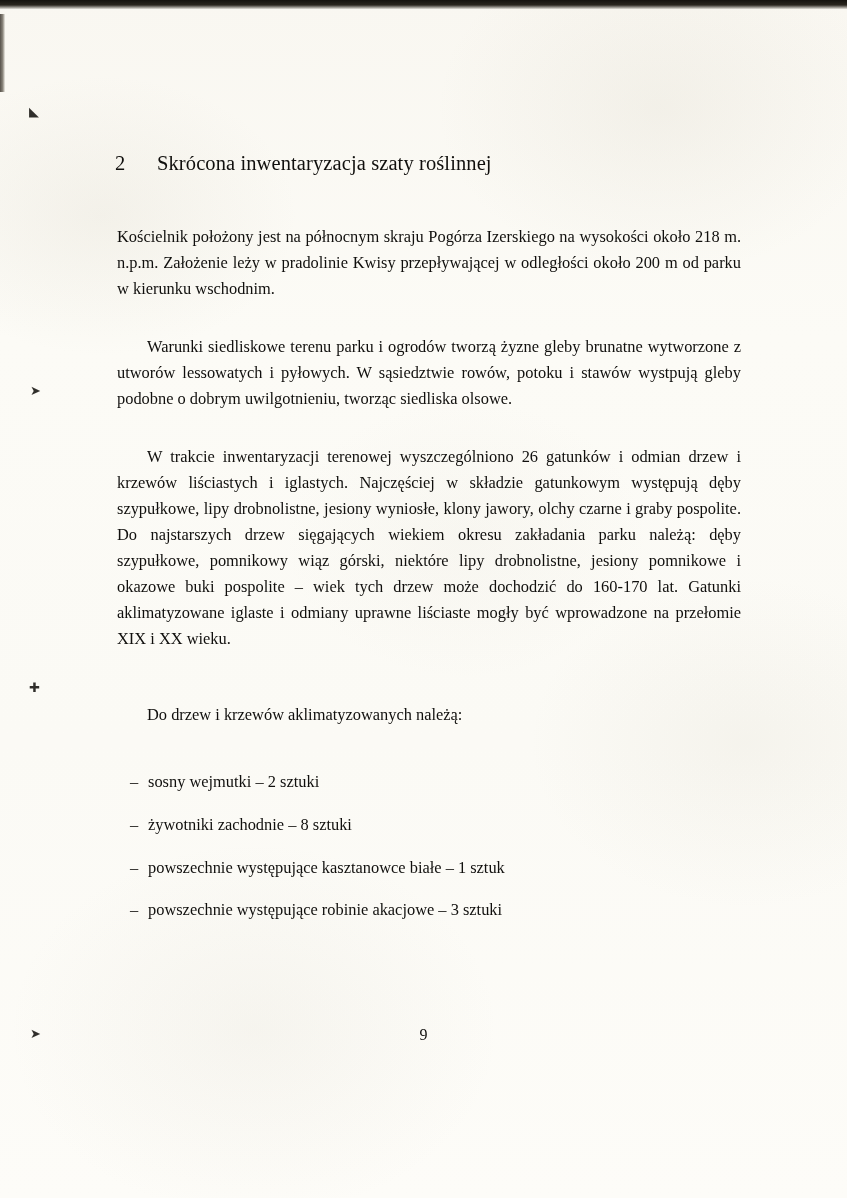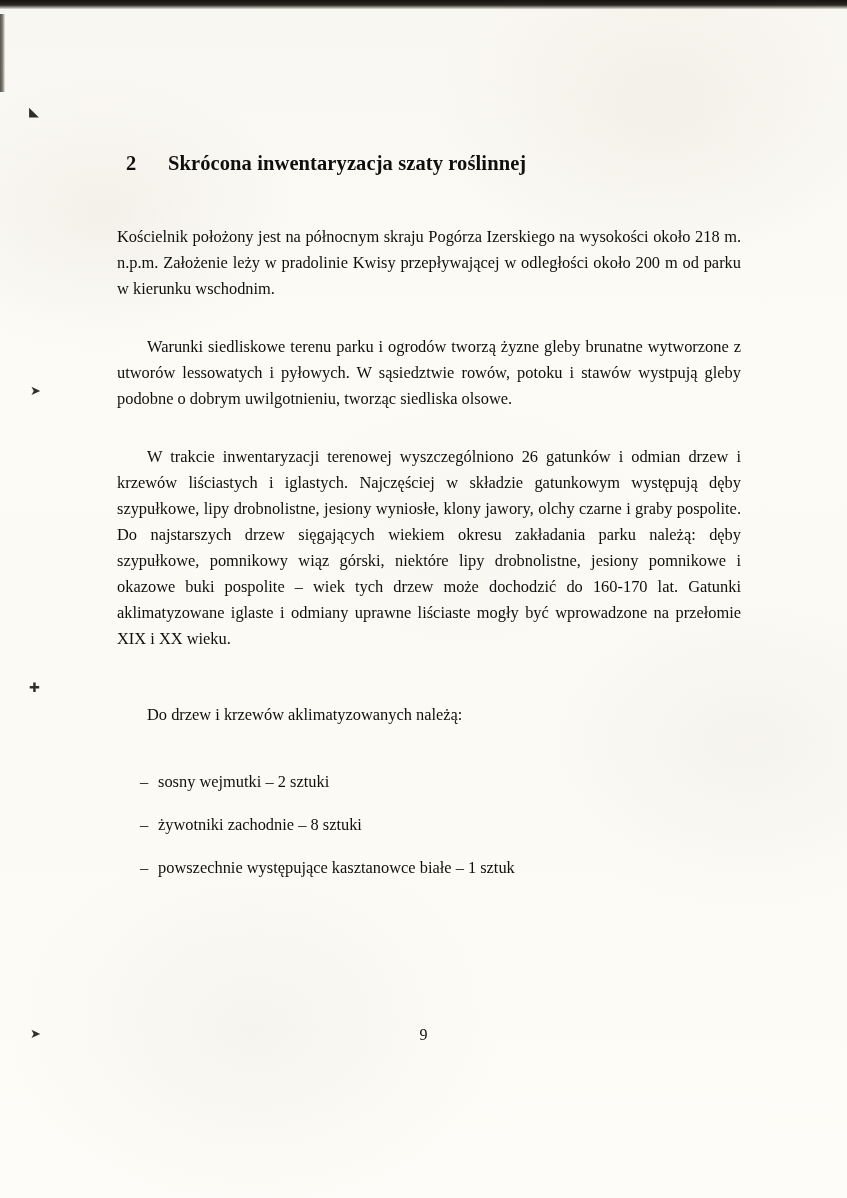--- a/index.html
+++ b/index.html
@@ -44,26 +44,26 @@
     background: linear-gradient(90deg, #56514a 0%, #8b867c 55%, rgba(200,196,186,0.2) 100%);
   }
   .content {
     position: absolute;
     left: 110px;
     top: 0;
     width: 624px;
   }
   h1.section-heading {
     font-size: 20.5px;
-    font-weight: bold;
+    font-weight: normal;
     letter-spacing: 0.1px;
     margin: 0;
     position: absolute;
     top: 152px;
-    left: 16px;
+    left: 5px;
     white-space: nowrap;
   }
   h1.section-heading .sec-num {
     display: inline-block;
     width: 42px;
   }
   p.body-par {
     position: absolute;
     left: 7px;
     width: 624px;
@@ -75,21 +75,21 @@
     hyphens: manual;
   }
   p.indent { text-indent: 30px; }
   #par1 { top: 224px; }
   #par2 { top: 334px; }
   #par3 { top: 444px; }
   #par4 { top: 702px; }
 
   ul.plant-list {
     position: absolute;
-    left: 30px;
+    left: 20px;
     top: 772px;
     width: 600px;
     margin: 0;
     padding: 0;
     list-style: none;
   }
   ul.plant-list li {
     font-size: 16.4px;
     line-height: 20px;
     margin-bottom: 22.8px;
@@ -145,19 +145,20 @@
 
     <p class="body-par" id="par1">Kościelnik położony jest na północnym skraju Pogórza Izerskiego na wysokości około 218 m. n.p.m. Założenie leży w pradolinie Kwisy przepływającej w odległości około 200 m od parku w kierunku wschodnim.</p>
     <p class="body-par indent" id="par2">Warunki siedliskowe terenu parku i ogrodów tworzą żyzne gleby brunatne wytworzone z utworów lessowatych i pyłowych. W sąsiedztwie rowów, potoku i stawów wystpują gleby podobne o dobrym uwilgotnieniu, tworząc siedliska olsowe.</p>
     <p class="body-par indent" id="par3">W trakcie inwentaryzacji terenowej wyszczególniono 26 gatunków i odmian drzew i krzewów liściastych i iglastych. Najczęściej w składzie gatunkowym występują dęby szypułkowe, lipy drobnolistne, jesiony wyniosłe, klony jawory, olchy czarne i graby pospolite. Do najstarszych drzew sięgających wiekiem okresu zakładania parku należą: dęby szypułkowe, pomnikowy wiąz górski, niektóre lipy drobnolistne, jesiony pomnikowe i okazowe buki pospolite – wiek tych drzew może dochodzić do 160-170 lat. Gatunki aklimatyzowane iglaste i odmiany uprawne liściaste mogły być wprowadzone na przełomie XIX i XX wieku.</p>
     <p class="body-par indent" id="par4">Do drzew i krzewów aklimatyzowanych należą:</p>
 
     <ul class="plant-list">
       <li><span class="dash">–</span><span>sosny wejmutki – 2 sztuki</span></li>
       <li><span class="dash">–</span><span>żywotniki zachodnie – 8 sztuki</span></li>
       <li><span class="dash">–</span><span>powszechnie występujące kasztanowce białe – 1 sztuk</span></li>
+      <li><span class="dash">–</span><span>powszechnie występujące robinie akacjowe – 3 sztuki</span></li>
     </ul>
 
   </div>
 
   <div class="page-number">9</div>
 
 </div>
 
 </body></html>

